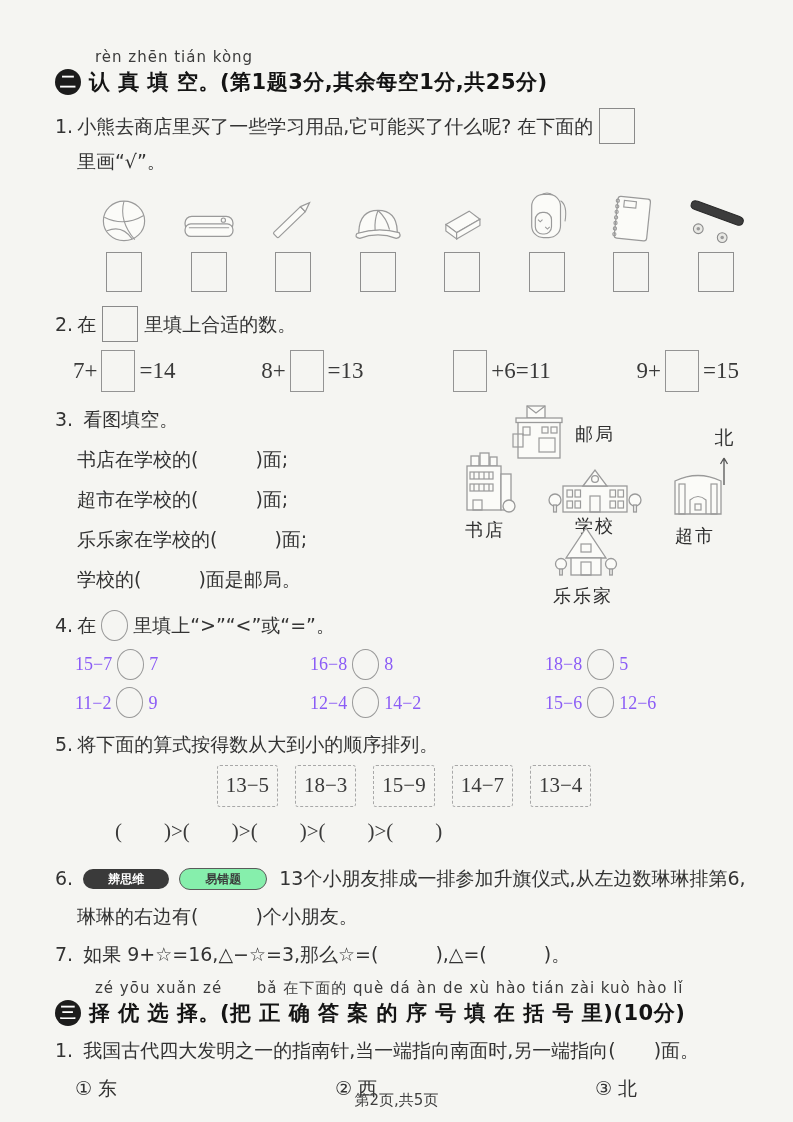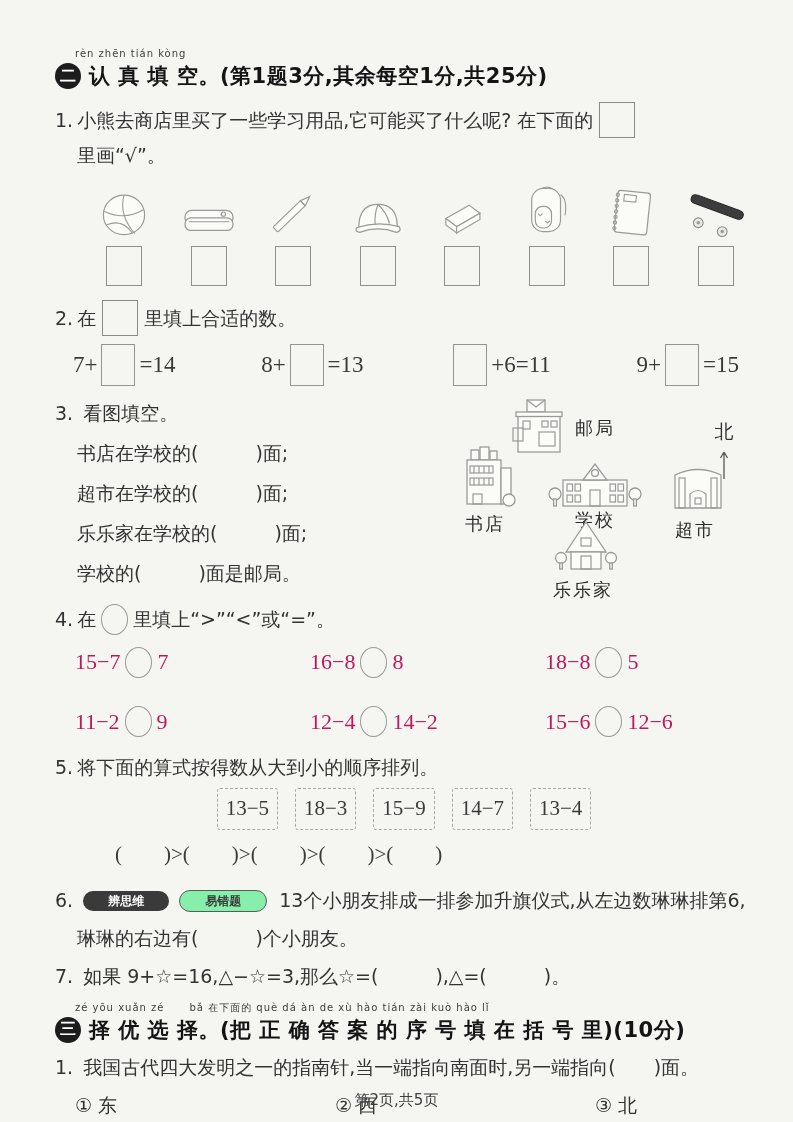--- a/index.html
+++ b/index.html
@@ -7,21 +7,21 @@
   body {
     background:#f5f5f2;
     color:#2e2e2e;
     font-family:"DejaVu Sans", sans-serif;
     position:relative;
     overflow:hidden;
   }
   .page { padding:48px 40px 0 55px; }
 
   .pinyin {
-    font-size:10px; color:#3c3c3c; margin-left:20px;
+    font-size:15px; color:#3c3c3c; margin-left:40px;
     white-space:pre; letter-spacing:1px; line-height:1.2;
   }
   .sec-header { display:flex; align-items:center; gap:8px; margin-top:2px; }
   .sec-num {
     width:26px; height:26px; background:#1c1c1c; color:#fff;
     border-radius:50%; display:flex; align-items:center; justify-content:center;
     font-size:16px; font-weight:bold; flex-shrink:0;
   }
   .sec-title { font-size:21px; font-weight:bold; color:#141414; letter-spacing:0.5px; }
 
@@ -67,22 +67,22 @@
     font-size:18px;
   }
   .map .bld { position:absolute; }
   .map .lbl { position:absolute; color:#2e2e2e; letter-spacing:2px; white-space:nowrap; }
   .north { position:absolute; left:258px; top:18px; text-align:center; width:30px; }
   .north .n-char { font-size:19px; }
 
   .q4-block { margin-top:4px; }
   .cmp-grid {
     display:grid; grid-template-columns:235px 235px auto;
-    row-gap:20px; margin-top:6px; padding-left:20px;
-    font-family:"Liberation Serif", serif; font-size:22px; color:#be185d;
+    row-gap:6px; margin-top:6px; padding-left:20px;
+    font-family:"Liberation Serif", serif; font-size:18px; color:#8b5cf6;
   }
   .cmp { display:flex; align-items:center; }
   .cmp-circle, .inst-circle {
     display:inline-block; width:27px; height:31px;
     border:1.1px solid #999; border-radius:50%;
     margin:0 5px; flex-shrink:0; vertical-align:middle;
   }
 
   .q5-block { margin-top:8px; }
   .expr-row { display:flex; justify-content:center; gap:17px; margin-top:4px; }

